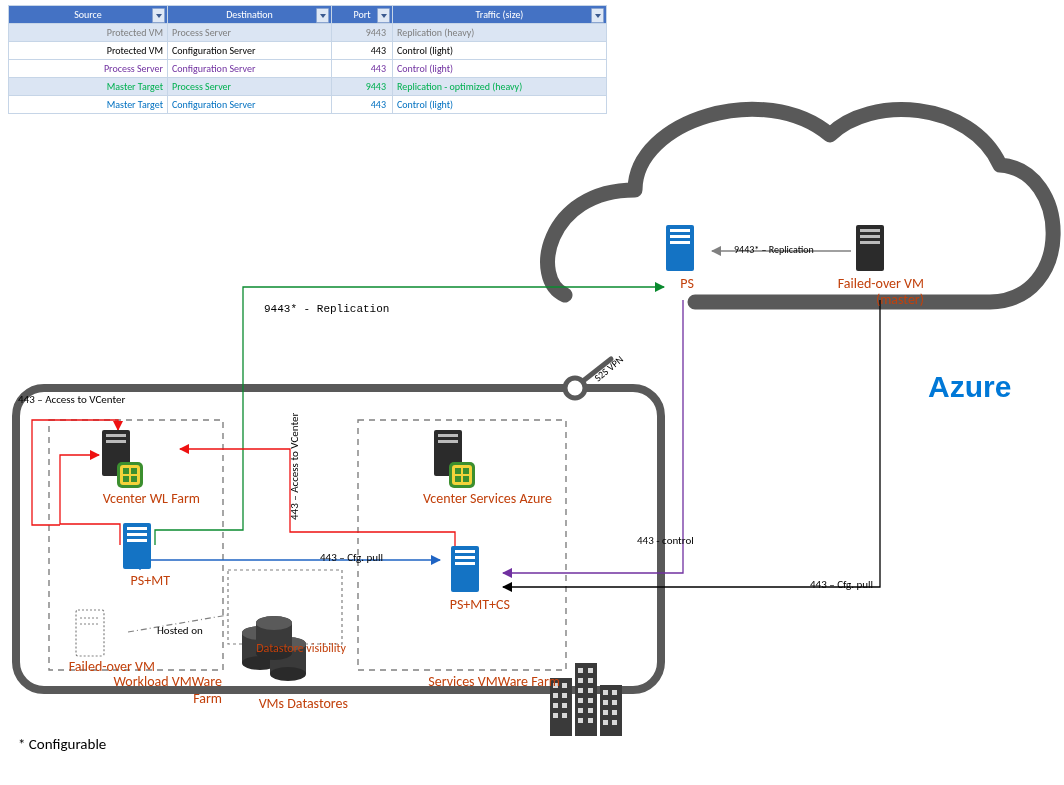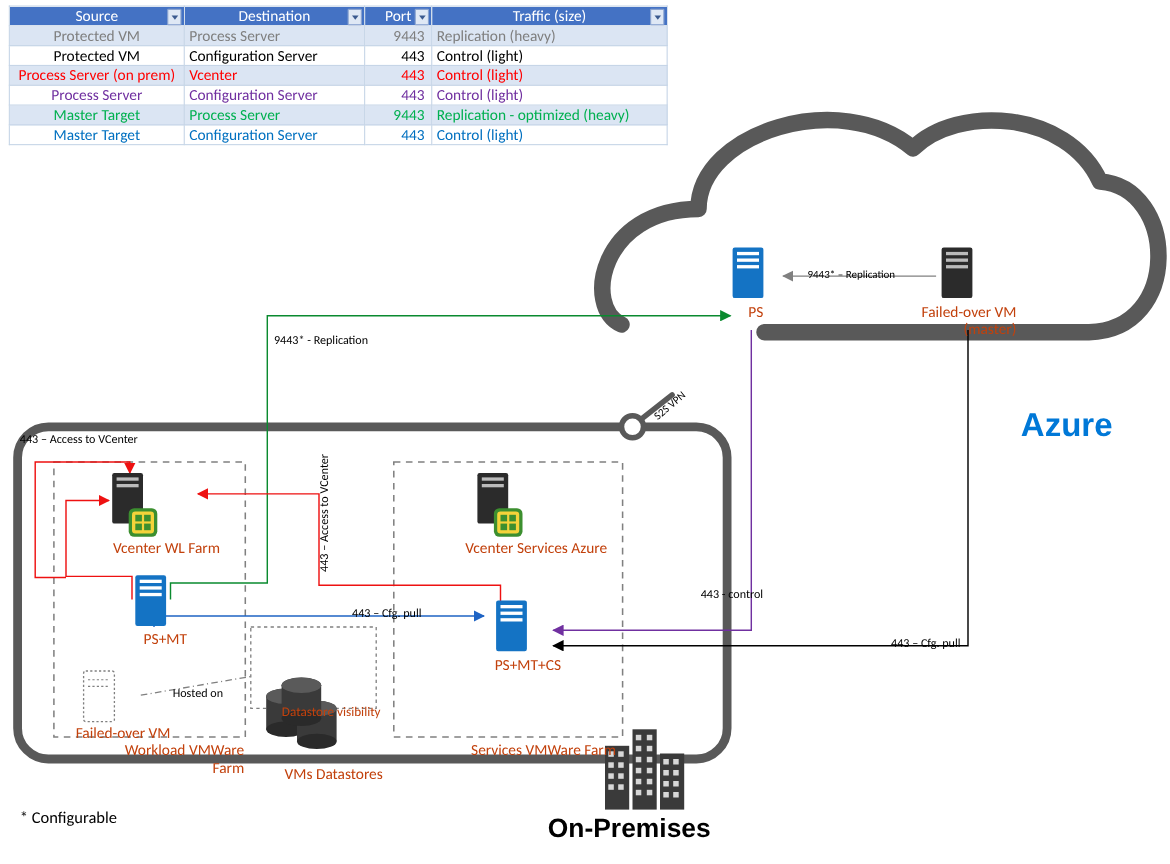--- a/index.html
+++ b/index.html
@@ -22,21 +22,21 @@
     left: 0;
     top: 0;
   }
 
   
   .traffic-table {
     position: absolute;
     left: 8px;
     top: 5px;
     border-collapse: collapse;
-    font-size: 14px;
+    font-size: 10px;
     line-height: 16px;
     border: 1px solid #b0c4de;
     background: #fff;
   }
   .traffic-table th, .traffic-table td {
     border: 1px solid #c6d5e7;
     padding: 0 4px;
     height: 17px;
     font-weight: normal;
     white-space: nowrap;
@@ -57,21 +57,21 @@
     border: 1px solid #8aa4d0;
     border-radius: 1px;
     display:flex;align-items:center;justify-content:center;
   }
   .traffic-table th .dd::after {
     content: "";
     border-left: 3px solid transparent;
     border-right: 3px solid transparent;
     border-top: 4px solid #3b5a8f;
   }
-  .traffic-table td.source   { width: 150px; text-align: center; }
+  .traffic-table td.source   { width: 150px; text-align: right; }
   .traffic-table td.dest     { width: 155px; text-align: left; }
   .traffic-table td.port     { width: 50px;  text-align: right; padding-right:6px;}
   .traffic-table td.traffic  { width: 205px; text-align: left; }
   .traffic-table tr.band td { background: #dbe5f3; }
 
   
   .node-label {
     position: absolute;
     font-size: 14px;
     text-align: right;
@@ -309,26 +309,20 @@
           <td class="dest">Process Server</td>
           <td class="port">9443</td>
           <td class="traffic">Replication (heavy)</td>
         </tr>
         <tr style="color: rgb(0, 0, 0);">
           <td class="source">Protected VM</td>
           <td class="dest">Configuration Server</td>
           <td class="port">443</td>
           <td class="traffic">Control (light)</td>
         </tr>
-        <tr class="band" style="color: rgb(255, 0, 0);">
-          <td class="source">Process Server (on prem)</td>
-          <td class="dest">Vcenter</td>
-          <td class="port">443</td>
-          <td class="traffic">Control (light)</td>
-        </tr>
         <tr style="color: rgb(112, 48, 160);">
           <td class="source">Process Server</td>
           <td class="dest">Configuration Server</td>
           <td class="port">443</td>
           <td class="traffic">Control (light)</td>
         </tr>
         <tr class="band" style="color: rgb(0, 176, 80);">
           <td class="source">Master Target</td>
           <td class="dest">Process Server</td>
           <td class="port">9443</td>
@@ -337,41 +331,40 @@
         <tr style="color: rgb(0, 112, 192);">
           <td class="source">Master Target</td>
           <td class="dest">Configuration Server</td>
           <td class="port">443</td>
           <td class="traffic">Control (light)</td>
         </tr>
       </tbody>
   </table>
 
   <div class="azure-title" style="left:928px; top:370px;">Azure</div>
-  <div class="onprem-title" style="left:498px; top:740px;">On-Premises</div>
 
   <div class="node-label" style="left:666px; top:275px; width:28px;">PS</div>
   <div class="node-label" style="left:816px; top:275px; width:108px;">Failed-over VM</div>
   <div class="node-label" style="left:816px; top:291px; width:108px;">(master)</div>
 
   <div class="node-label" style="left:70px; top:490px; width:130px;">Vcenter WL Farm</div>
   <div class="node-label" style="left:110px; top:572px; width:60px;">PS+MT</div>
   <div class="node-label" style="left:45px; top:658px; width:110px;">Failed-over VM</div>
   <div class="node-label" style="left:52px; top:673px; width:170px;">Workload VMWare</div>
   <div class="node-label" style="left:52px; top:690px; width:170px;">Farm</div>
 
   <div class="node-label" style="left:218px; top:695px; width:130px;">VMs Datastores</div>
   <div class="node-label" style="left:226px; top:597px; width:120px; font-size:12px;margin-top:44px;">Datastore visibility</div>
   <div class="edge-label" style="left:157px; top:624px;">Hosted on</div>
 
   <div class="node-label" style="left:372px; top:490px; width:180px;">Vcenter Services Azure</div>
   <div class="node-label" style="left:420px; top:596px; width:90px;">PS+MT+CS</div>
   <div class="node-label" style="left:370px; top:673px; width:190px;">Services VMWare Farm</div>
 
   <div class="edge-label" style="left:18px; top:393px;">443 – Access to VCenter</div>
-  <div class="edge-label" style="left:249px; top:303px;">9443* - Replication</div>
+  <div class="edge-label" style="left:264px; top:303px;font-family:Liberation Mono, monospace;">9443* - Replication</div>
   <div class="edge-label" style="left:734px; top:243px; font-size:10px;">9443* – Replication</div>
   <div class="edge-label" style="left:637px; top:510px;margin-top:24px;">443 - control</div>
   <div class="edge-label" style="left:810px; top:578px;">443 – Cfg. pull</div>
   <div class="edge-label" style="left:320px; top:551px;">443 – Cfg. pull</div>
 
   <div class="footnote" style="left:18px; top:735px;">* Configurable</div>
 </div>
 
 </body></html>

